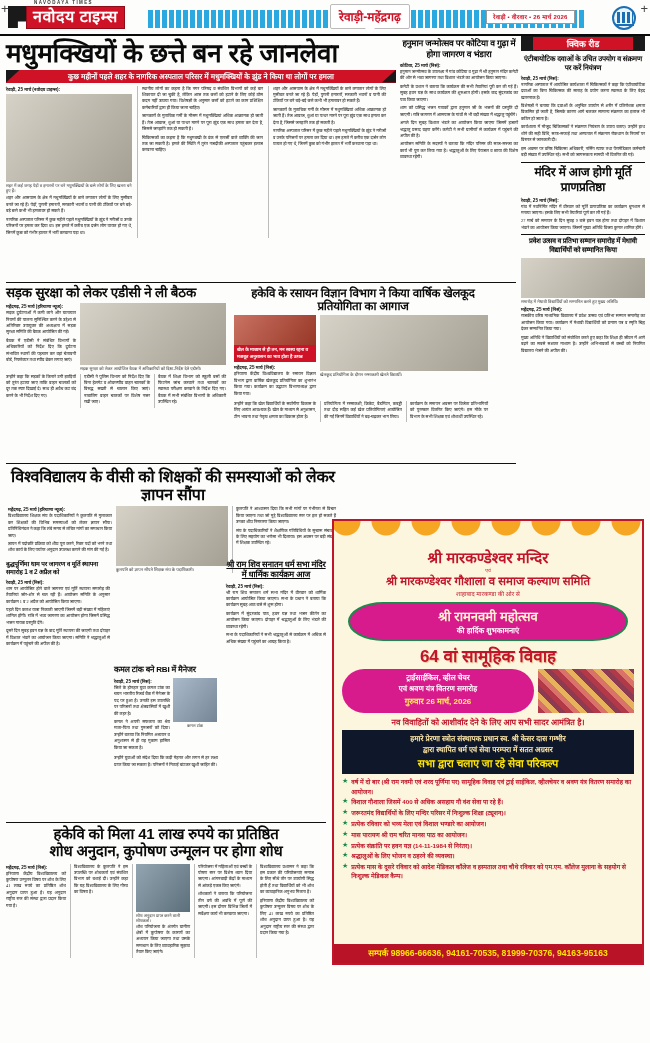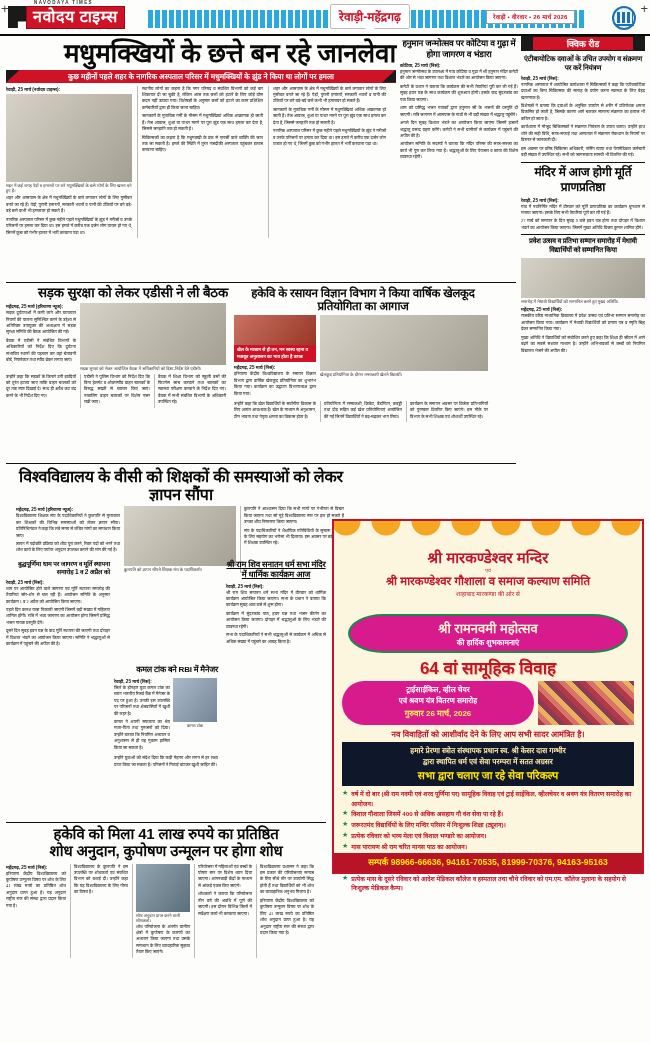--- a/index.html
+++ b/index.html
@@ -34,21 +34,21 @@
   .datebox { position:absolute; left:486px; top:10px; background:#fff; border:1px solid #999;
      padding:2px 6px; font-size:6px; color:#111; letter-spacing:.2px; }
   .datebox b { color:#cf1225; }
   .emblem { position:absolute; right:14px; top:6px; width:24px; height:24px; border-radius:50%;
      border:2px solid #1b6fb5; background:#eaf4fb; }
   .emblem:before{content:"";position:absolute;left:3px;top:4px;width:16px;height:11px;
      background:repeating-linear-gradient(90deg,#1b6fb5 0 3px,#eaf4fb 3px 5px);}
   .emblem:after{content:"";position:absolute;left:2px;top:16px;width:18px;height:2px;background:#1b6fb5;}
 
   
-  .hl { font-weight:bold; color:#0a0a0a; line-height:1.02; letter-spacing:-.2px;text-align:right; }
+  .hl { font-weight:bold; color:#0a0a0a; line-height:1.02; letter-spacing:-.2px; }
   .byline { font-size:4.6px; font-weight:bold; color:#111; }
   .ph { background:#c9c3b4; position:relative; overflow:hidden; }
   .ph:after{ content:""; position:absolute; inset:0;
      background:linear-gradient(130deg, rgba(255,255,255,.25), rgba(0,0,0,.18)); }
   .cap { font-size:4.2px; color:#333; line-height:1.3; padding-top:1px; }
   .rule { border-top:1.6px solid #111; }
   .vline { border-left:.6px solid #bbb; }
 
   
   .zone { position:absolute; }
@@ -68,37 +68,37 @@
   .col p { margin-bottom:2px; }
 
   
   #quick { left:521px; top:36px; width:124px; }
   .qr-banner { position:relative; height:15px; background:#1a1a1a; }
   .qr-banner span{ position:absolute; left:12px; top:1px; right:12px; height:13px;
      background:#cf1225; color:#fff; font-weight:bold; font-size:9px; display:flex;
      align-items:center; justify-content:center; }
 
   
-  #ad { left:332px; top:519px; width:312px; height:355px; background:#fbf6dd;
+  #ad { left:332px; top:519px; width:312px; height:446px; background:#fbf6dd;
         border:2px solid #c0152a; }
   .ad-garland { height:30px; background:
       radial-gradient(circle at 12px 0, #f5a623 14px, transparent 15px),
       radial-gradient(circle at 52px 0, #f5a623 14px, transparent 15px),
       radial-gradient(circle at 92px 0, #f5a623 14px, transparent 15px),
       radial-gradient(circle at 132px 0, #f5a623 14px, transparent 15px),
       radial-gradient(circle at 172px 0, #f5a623 14px, transparent 15px),
       radial-gradient(circle at 212px 0, #f5a623 14px, transparent 15px),
       radial-gradient(circle at 252px 0, #f5a623 14px, transparent 15px),
       radial-gradient(circle at 292px 0, #f5a623 14px, transparent 15px),
       #fbf6dd; }
   .ad-t1 { color:#c0152a; font-weight:bold; font-size:15px; text-align:center; margin-top:-4px;}
   .ad-ev { color:#c0152a; font-size:5px; text-align:center; }
   .ad-t2 { color:#c0152a; font-weight:bold; font-size:11.5px; text-align:center; }
   .ad-t3 { color:#c0152a; font-size:6px; text-align:center; margin-top:2px; }
-  .ad-ribbon { margin:16px 14px 0; background:#d81b8c; border:2px solid #1a8a4a;
+  .ad-ribbon { margin:4px 14px 0; background:#d81b8c; border:2px solid #1a8a4a;
      border-radius:40px/22px; padding:3px 6px 4px; text-align:center; }
   .ad-ribbon .l1 { color:#fff6cf; font-weight:bold; font-size:13px; }
   .ad-ribbon .l2 { color:#ffffff; font-weight:bold; font-size:7.5px; }
   .ad-t4 { color:#c0152a; font-weight:bold; font-size:17px; text-align:center; margin-top:3px;
      text-shadow:1px 1px 0 #f3c9a0; }
   .ad-mid { display:flex; gap:4px; padding:0 8px; margin-top:2px; }
   .ad-pill { flex:1; background:#d81b8c; border-radius:26px; padding:4px 4px 3px;
      text-align:center; color:#fff; }
   .ad-pill .p1{ font-weight:bold; font-size:7.4px; line-height:1.45; }
   .ad-pill .p2{ font-weight:bold; font-size:8px; color:#fff05a; margin-top:1px;}
@@ -280,21 +280,21 @@
         <p style="padding-left:3px;">प्रतियोगिता में रस्साकशी, क्रिकेट, बैडमिंटन, कबड्डी तथा दौड़ सहित कई खेल प्रतियोगिताएं आयोजित की गईं जिनमें विद्यार्थियों ने बढ़-चढ़कर भाग लिया।</p>
       </div>
       <div style="width:82px;" class="col vline">
         <p style="padding-left:3px;">कार्यक्रम के समापन अवसर पर विजेता प्रतिभागियों को पुरस्कार वितरित किए जाएंगे। इस मौके पर विभाग के सभी शिक्षक एवं शोधार्थी उपस्थित रहे।</p>
       </div>
     </div>
   </div>
 
   <div class="rule zone" style="left:6px; top:463px; width:510px;"></div>
 
-  <div class="zone" style="left:16px; top:468px; width:330px;">
+  <div class="zone" style="left:8px; top:468px; width:330px;">
     <div class="hl" style="font-size:16px; text-align:center; line-height:1.1;">विश्वविद्यालय के वीसी को शिक्षकों की समस्याओं को लेकर ज्ञापन सौंपा</div>
     <div style="display:flex; gap:4px; margin-top:3px;">
       <div style="width:104px;">
         <div class="byline">महेंद्रगढ़, 25 मार्च (हरियाणा न्यूज):</div>
         <div class="col" style="margin-top:1px;">
           <p>विश्वविद्यालय शिक्षक संघ के पदाधिकारियों ने कुलपति से मुलाकात कर शिक्षकों की विभिन्न समस्याओं को लेकर ज्ञापन सौंपा। प्रतिनिधिमंडल ने कहा कि लंबे समय से लंबित मांगों का समाधान किया जाए।</p>
           <p>ज्ञापन में पदोन्नति प्रक्रिया को शीघ्र पूरा करने, रिक्त पदों को भरने तथा शोध कार्य के लिए पर्याप्त अनुदान उपलब्ध कराने की मांग की गई है।</p>
         </div>
       </div>
       <div style="width:112px;">

